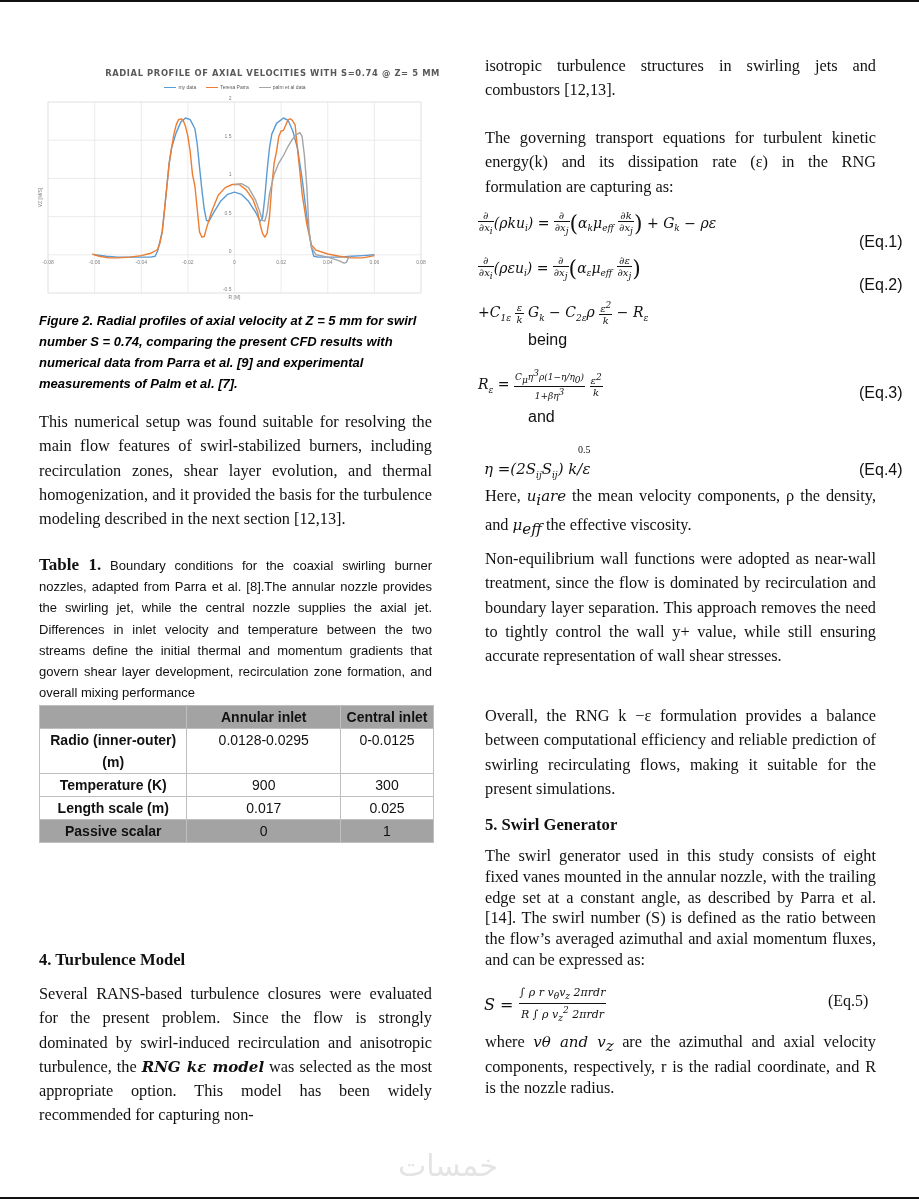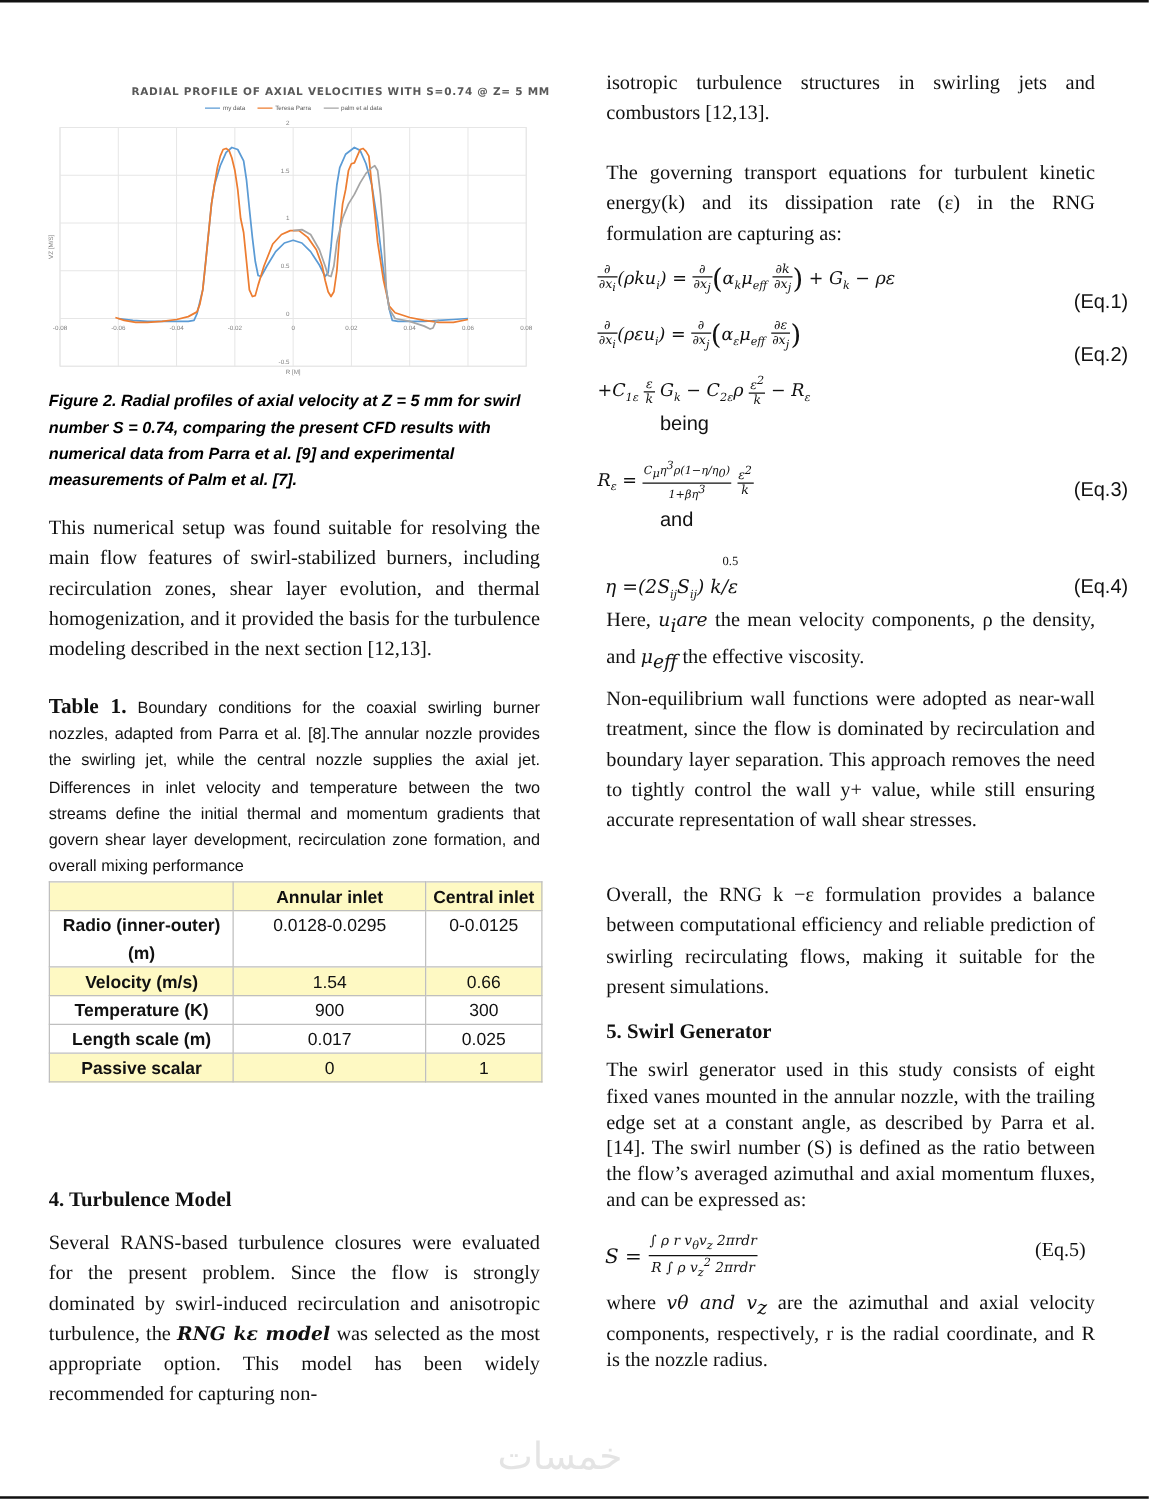--- a/index.html
+++ b/index.html
@@ -25,21 +25,21 @@
   .table-caption { position: absolute; left: 39px; top: 554px; width: 393px; font-family: "Liberation Sans", sans-serif; font-size: 13px; line-height: 21.2px; text-align: justify; }
   .table-caption .lead { font-family: "Liberation Serif", serif; font-weight: bold; font-size: 17px; }
 
   table.bc { position: absolute; left: 39px; top: 705px; width: 395px; border-collapse: collapse; font-family: "Liberation Sans", sans-serif; font-size: 14px; line-height: 22px; }
   table.bc td, table.bc th { border: 1px solid #bfbfbf; text-align: center; vertical-align: top; padding: 0 4px; }
   table.bc th { font-weight: bold; }
   table.bc td.rowhead { font-weight: bold; }
   table.bc .c1 { width: 137px; }
   table.bc .c2 { width: 143px; }
   table.bc .c3 { width: 83px; }
-  table.bc tr.shade td, table.bc tr.shade th { background: #fef9c3; }
+  table.bc tr.shade td, table.bc tr.shade th { background: #a3a3a3; }
 
   .h-sec { font-weight: bold; font-size: 16.6px; margin: 0; }
   .sec4 { position: absolute; left: 39px; top: 950px; }
   .para-left-2 { position: absolute; left: 39px; top: 982px; width: 393px; }
   .em-b { font-style: italic; font-weight: bold; font-family: "DejaVu Serif", serif; font-size: 15px; }
 
   .r-p1 { position: absolute; left: 485px; top: 54px; width: 391px; }
   .r-p2 { position: absolute; left: 485px; top: 126px; width: 391px; }
 
   .eq { position: absolute; font-family: "DejaVu Serif", serif; font-style: italic; font-size: 14px; color: #111; white-space: nowrap; }
@@ -123,25 +123,20 @@
       <tr class="shade">
     <th class="c1"></th>
     <th class="c2">Annular inlet</th>
     <th class="c3">Central inlet</th>
   </tr>
   <tr>
     <td class="rowhead">Radio (inner-outer) (m)</td>
     <td>0.0128-0.0295</td>
     <td>0-0.0125</td>
   </tr>
-  <tr class="shade">
-    <td class="rowhead">Velocity (m/s)</td>
-    <td>1.54</td>
-    <td>0.66</td>
-  </tr>
   <tr>
     <td class="rowhead">Temperature (K)</td>
     <td>900</td>
     <td>300</td>
   </tr>
   <tr>
     <td class="rowhead">Length scale (m)</td>
     <td>0.017</td>
     <td>0.025</td>
   </tr>

